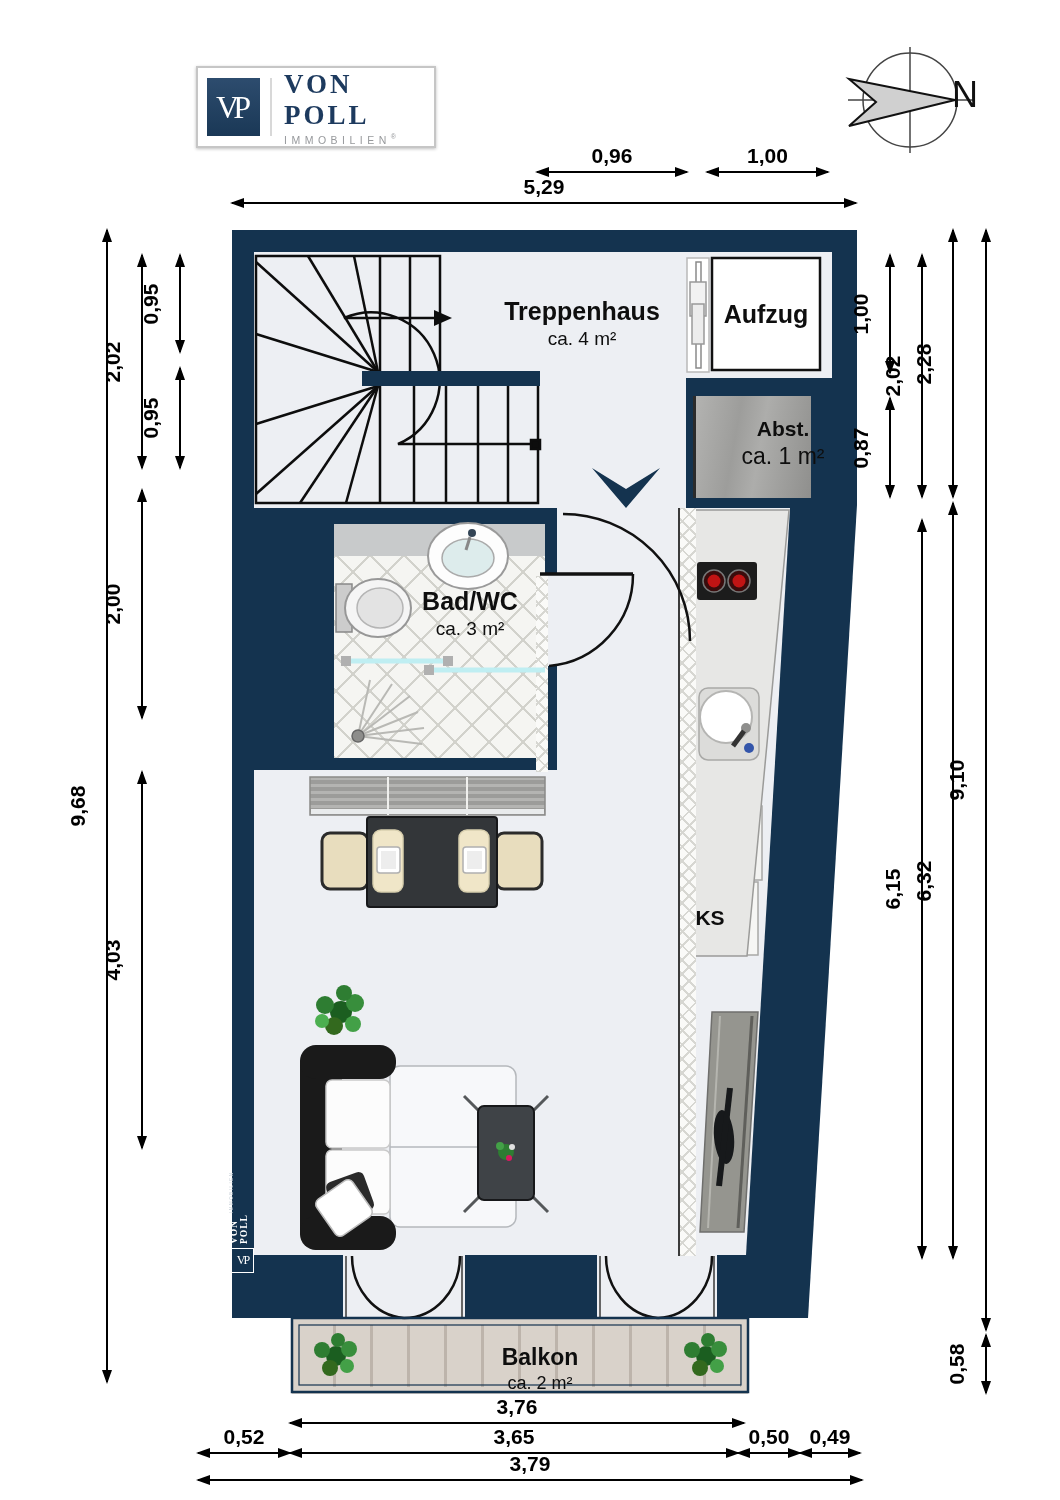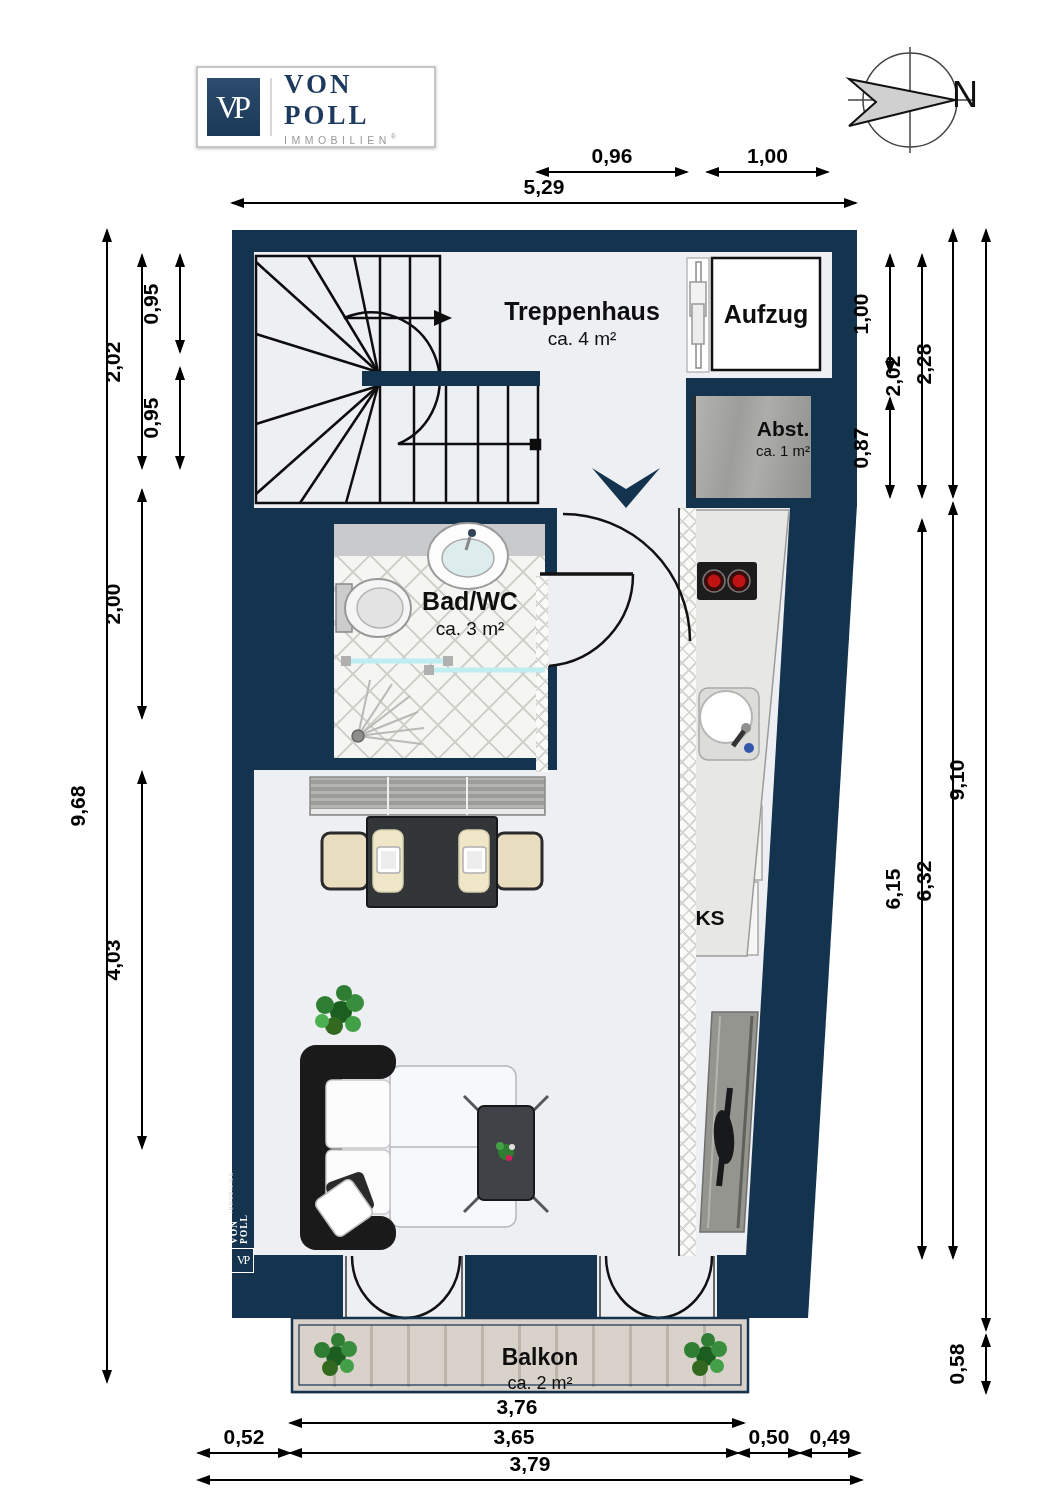--- a/index.html
+++ b/index.html
@@ -21,21 +21,21 @@
   #tex-deck{background:repeating-linear-gradient(90deg,#d9d2ca 0 34px,#bdb4ab 34px 37px);}
   #tex-sideboard{background:repeating-linear-gradient(0deg,#b4b4b2 0 3px,#9c9c9a 3px 7px);}
   #tex-abst{background:linear-gradient(100deg,#b3b3b1 0%,#9d9d9b 35%,#adadab 55%,#8f8f8d 100%);
             border-left:3px solid #2b2b2b;}
 
   
   .room-label{position:absolute;z-index:5;transform:translateX(-50%);text-align:center;
               color:#0e0e0e;line-height:1.25;white-space:nowrap;}
   .room-label .nm{font-weight:bold;font-size:25px;}
   .room-label .ar{font-weight:normal;font-size:19px;}
-  .room-label.small .nm{font-size:21px;} .room-label.small .ar{font-size:15px;}
+  .room-label.small .nm{font-size:21px;} .room-label.small .ar{font-size:23px;}
 
   
   #dims{position:absolute;left:0;top:0;width:100%;height:100%;z-index:6;pointer-events:none;}
   .dim{position:absolute;}
   .dim .ln{position:absolute;background:#000;}
   .dim.h .ln{left:0;top:0;width:100%;height:2px;}
   .dim.v .ln{left:0;top:0;width:2px;height:100%;}
   .dim .a{position:absolute;width:0;height:0;}
   .dim.h .a.s{left:-2px;top:-4px;border-top:5px solid transparent;border-bottom:5px solid transparent;border-right:14px solid #000;}
   .dim.h .a.e{right:-2px;top:-4px;border-top:5px solid transparent;border-bottom:5px solid transparent;border-left:14px solid #000;}

